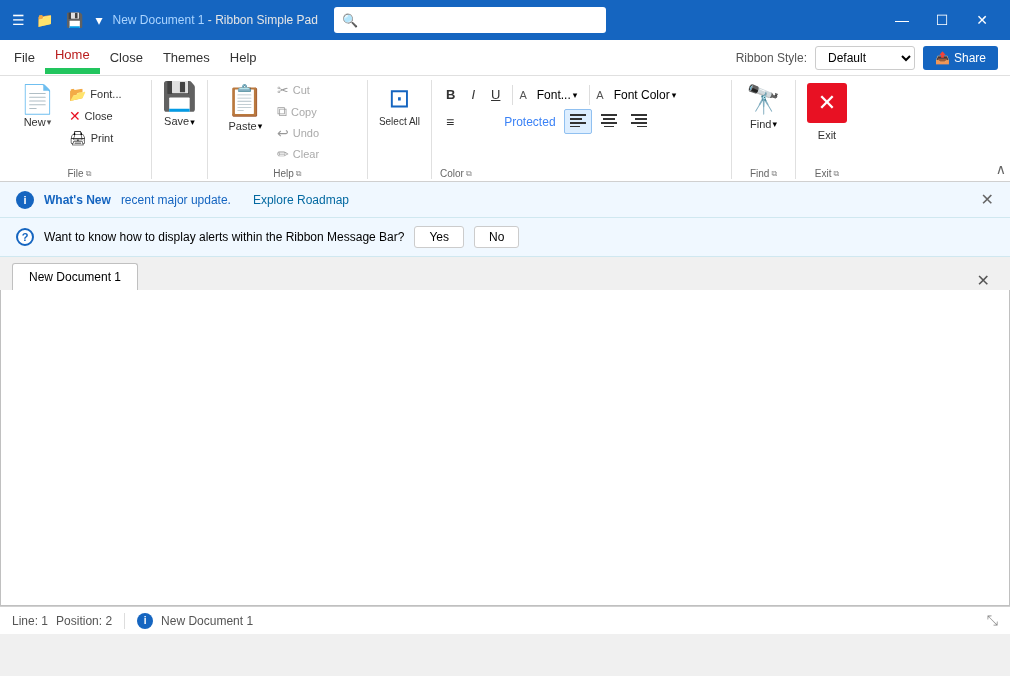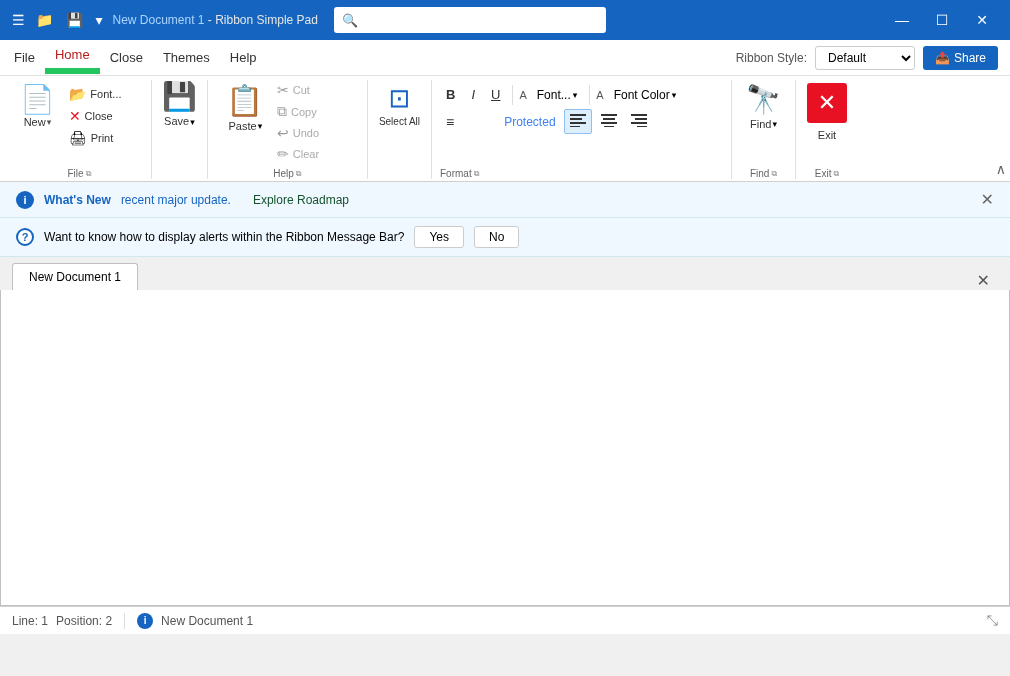--- a/index.html
+++ b/index.html
@@ -431,21 +431,21 @@
       <div class="align-btn">
         <svg width="16" height="14" viewBox="0 0 16 14">
           <rect x="0" y="1" width="16" height="2" fill="#333"></rect>
           <rect x="4" y="5" width="12" height="2" fill="#333"></rect>
           <rect x="0" y="9" width="16" height="2" fill="#333"></rect>
           <rect x="6" y="13" width="10" height="2" fill="#333"></rect>
         </svg>
       </div>
     </div>
     <div class="ribbon-group-label">
-      <span>Format</span>
+      <span>Color</span>
       <span class="ribbon-group-label-expander">⧉</span>
     </div>
   </div>
 
   <div class="ribbon-group" style="min-width:64px;">
     <div class="ribbon-group-content">
       <div class="rb-btn">
         <span style="font-size:28px;">🔭</span>
         <div style="display:flex;align-items:center;gap:1px;">
           <span style="font-size:11px;color:#333;">Find</span>
@@ -472,21 +472,21 @@
     </div>
   </div>
 
   <span class="ribbon-collapse-btn">∧</span>
 </div>
 
 <div class="alert-bar">
   <div class="alert-icon info">i</div>
   <span style="font-weight:bold;color:#1565c0;">What's New</span>
   <a class="alert-link">recent major update.</a>
-  <span style="color:#14532d;margin-left:12px;cursor:pointer;">Explore Roadmap</span>
+  <span style="color:#0369a1;margin-left:12px;cursor:pointer;">Explore Roadmap</span>
   <span class="alert-close">✕</span>
 </div>
 
 <div class="alert-bar">
   <div class="alert-icon question">?</div>
   <span>Want to know how to display alerts within the Ribbon Message Bar?</span>
   <button class="alert-btn">Yes</button>
   <button class="alert-btn">No</button>
 </div>
 

